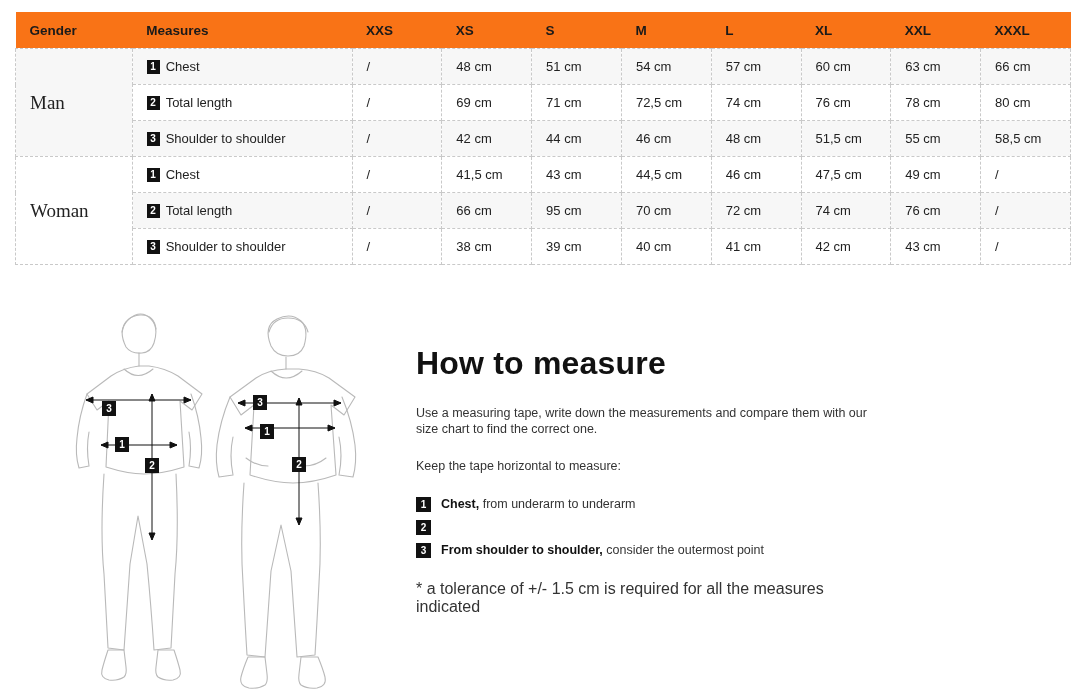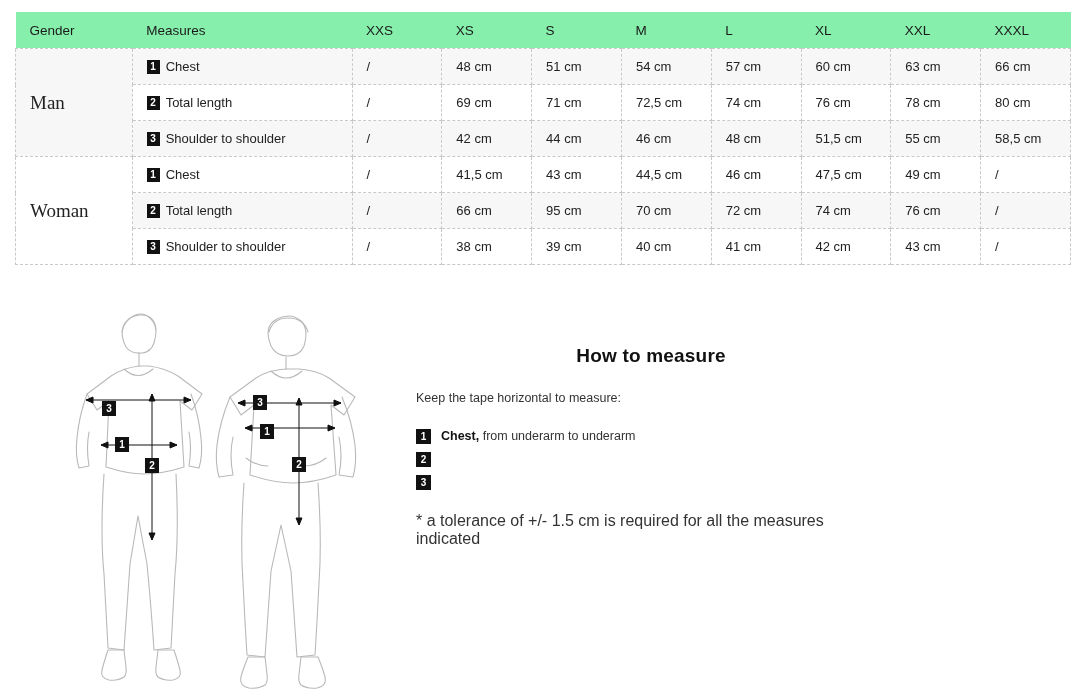--- a/index.html
+++ b/index.html
@@ -42,21 +42,22 @@
     overflow: hidden;
   }
   table.size-chart thead th {
     height: 36px;
     font-size: 13.5px;
     color: #1a1a1a;
     border-top: none;
     border-left: none;
     border-right: none;
     border-bottom: 1px dashed #c9c9c9;
-    background: #86efac;
+    background: #f97316;
+    font-weight: bold;
   }
   table.size-chart thead th.first {
     border-left: none;
   }
   
   col.c-gender { width: 113px; }
   col.c-measure { width: 213px; }
   col.c-size { width: 87px; }
 
   td.gender-cell {
@@ -107,25 +108,24 @@
   }
 
   .howto {
     position: absolute;
     left: 416px;
     top: 45px;
     width: 470px;
   }
   .howto h2 {
     margin: 0 0 24px 0;
-    font-size: 19px;
+    font-size: 32px;
     font-weight: bold;
     letter-spacing: 0.2px;
     color: #111;
-    text-align: center;
   }
   .howto .intro {
     font-size: 12.5px;
     line-height: 1.25;
     color: #333;
     margin: 0 0 22px 0;
   }
   .howto .keep {
     font-size: 12.5px;
     color: #333;
@@ -391,28 +391,30 @@
     <span class="figure-label" style="left:55px;  top:127px;">1</span>
     <span class="figure-label" style="left:85px;  top:148px;">2</span>
 
     <span class="figure-label" style="left:193px; top:85px;">3</span>
     <span class="figure-label" style="left:200px; top:114px;">1</span>
     <span class="figure-label" style="left:232px; top:147px;">2</span>
   </div>
 
   <div class="howto">
     <h2>How to measure</h2>
+    <p class="intro">Use a measuring tape, write down the measurements and compare them with our size chart to find the correct one.</p>
     <p class="keep">Keep the tape horizontal to measure:</p>
     <ul>
       <li>
         <span class="num-badge">1</span>
         <span><b>Chest,</b><span> from underarm to underarm</span></span>
       </li>
       <li>
         <span class="num-badge">2</span>
       </li>
       <li>
         <span class="num-badge">3</span>
+        <span><b>From shoulder to shoulder,</b><span> consider the outermost point</span></span>
       </li>
     </ul>
     <p class="tolerance">* a tolerance of +/- 1.5 cm is required for all the measures indicated</p>
   </div>
 </div>
 
 </body></html>

